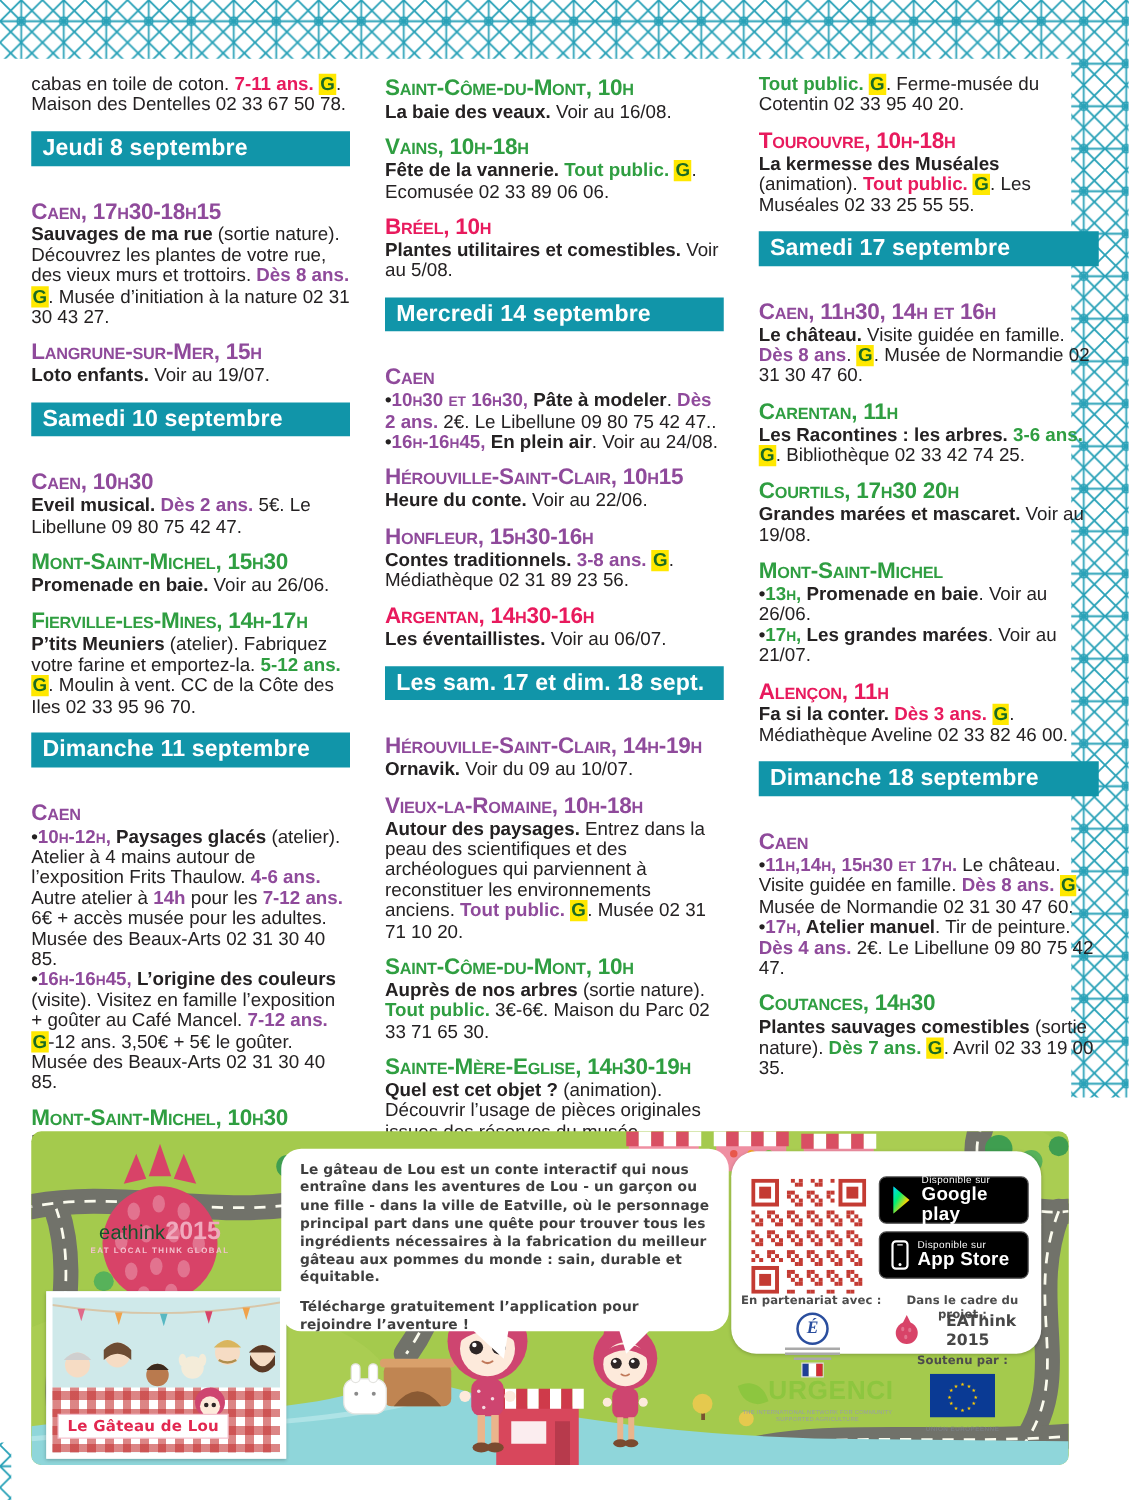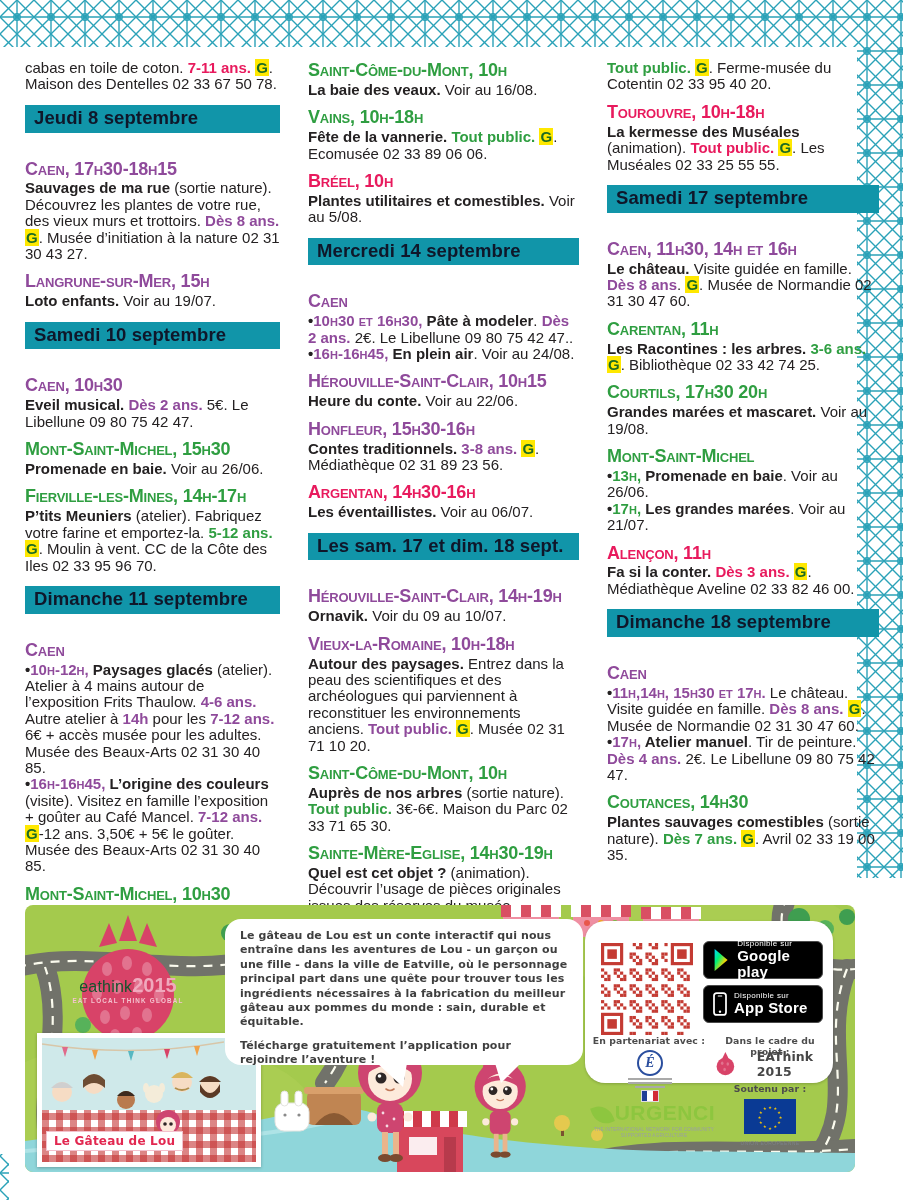--- a/index.html
+++ b/index.html
@@ -5,21 +5,21 @@
   html,body{margin:0;padding:0}
   body{width:903px;height:1200px;position:relative;background:#ffffff;
        font-family:"Liberation Sans",sans-serif;overflow:hidden}
 
   
   .pattern-layer{position:absolute;left:0;top:0;z-index:1}
 
   
   .cols{position:absolute;left:25px;top:57px;width:822px;display:grid;
         grid-template-columns:255px 271px 272px;column-gap:28px;z-index:2}
-  .day-header{background:#1195a9;color:#0f172a;font-weight:bold;font-size:18.5px;
+  .day-header{background:#1195a9;color:#ffffff;font-weight:bold;font-size:18.5px;
         line-height:1.12;padding:3px 4px 4px 9px;margin:12px 0 26px;letter-spacing:.1px}
   .entry{margin-top:9px}
   .cont{margin-top:3px}
   .colm > .entry:first-child,.colm > .cont:first-child{margin-top:3px}
   .city{font-weight:bold;font-variant:small-caps;font-size:18px;line-height:1.16;
         color:var(--ac);letter-spacing:-.2px;margin-bottom:1px}
   .line{font-size:15px;line-height:16.4px;color:#242122}
   .sg-b{font-weight:bold}
   .sg-a{font-weight:bold;color:var(--ac)}
   .sg-t{font-variant:small-caps}
@@ -32,21 +32,21 @@
   .banner{position:absolute;left:25px;top:905px;width:830px;height:267px;
           border-radius:8px;overflow:hidden;background:#a4ca4d;z-index:3}
   .scene{position:absolute;left:0;top:0}
 
   .pom{position:absolute;left:38px;top:8px;width:130px;height:130px;z-index:4}
   .pom-text{position:absolute;left:0;top:62px;width:100%;text-align:center;line-height:1}
   .pom-name{font-size:16px;font-weight:normal;color:#14532d;letter-spacing:.2px}
   .pom-year{font-size:20px;font-weight:bold;color:#f0a9bd}
   .pom-tag{font-size:6.3px;color:#f4c3cf;letter-spacing:1.2px;margin-top:3px;font-weight:bold}
 
-  .photo{position:absolute;left:12px;top:128px;width:224px;height:134px;background:#cfe9ea;
+  .photo{position:absolute;left:12px;top:128px;width:192px;height:134px;background:#cfe9ea;
          border:5px solid #fff;box-sizing:border-box;z-index:5;box-shadow:0 1px 3px rgba(0,0,0,.25)}
   .gingham{position:absolute;left:0;bottom:0;width:100%;height:52px;background-color:#fff;
          background-image:repeating-linear-gradient(0deg,rgba(197,52,52,.6) 0 7px,transparent 7px 14px),
                           repeating-linear-gradient(90deg,rgba(197,52,52,.6) 0 7px,transparent 7px 14px)}
   .photo-label{position:absolute;left:5px;top:94px;background:#fff;color:#e22850;font-weight:bold;
          font-size:12px;padding:2px 7px;font-family:"DejaVu Sans",sans-serif;letter-spacing:.2px;
          box-shadow:0 0 0 1px #f3c1cd;white-space:nowrap}
 
   .bubble{position:absolute;left:200px;top:14px;width:358px;height:146px;background:#fff;
           border-radius:16px;padding:10px 14px 8px 15px;box-sizing:border-box;z-index:6;overflow:hidden}

